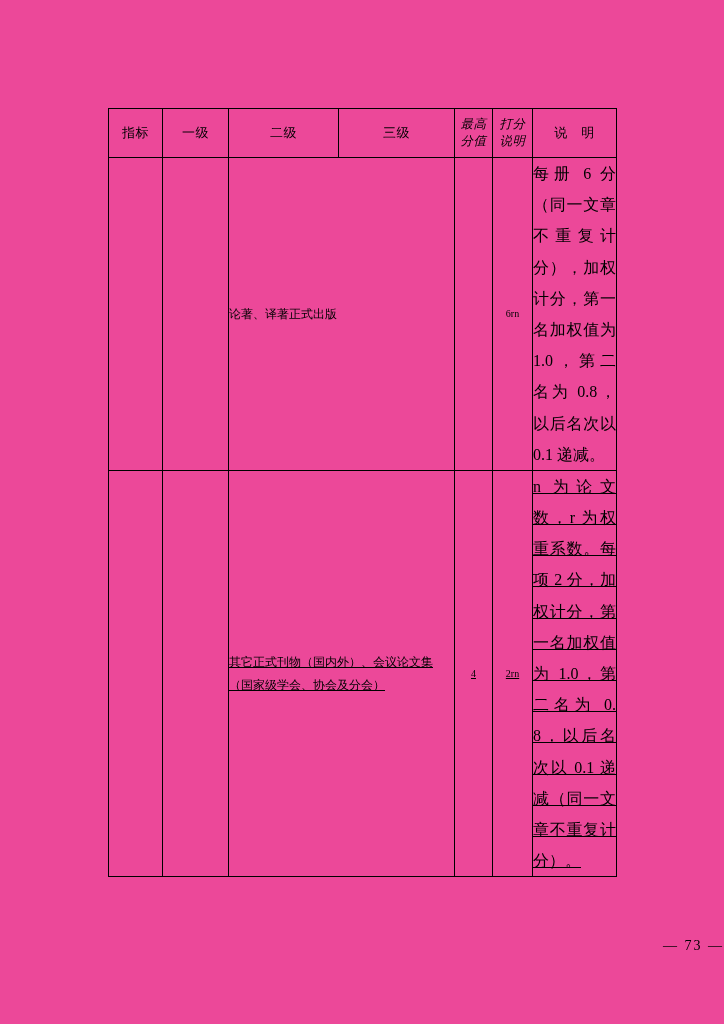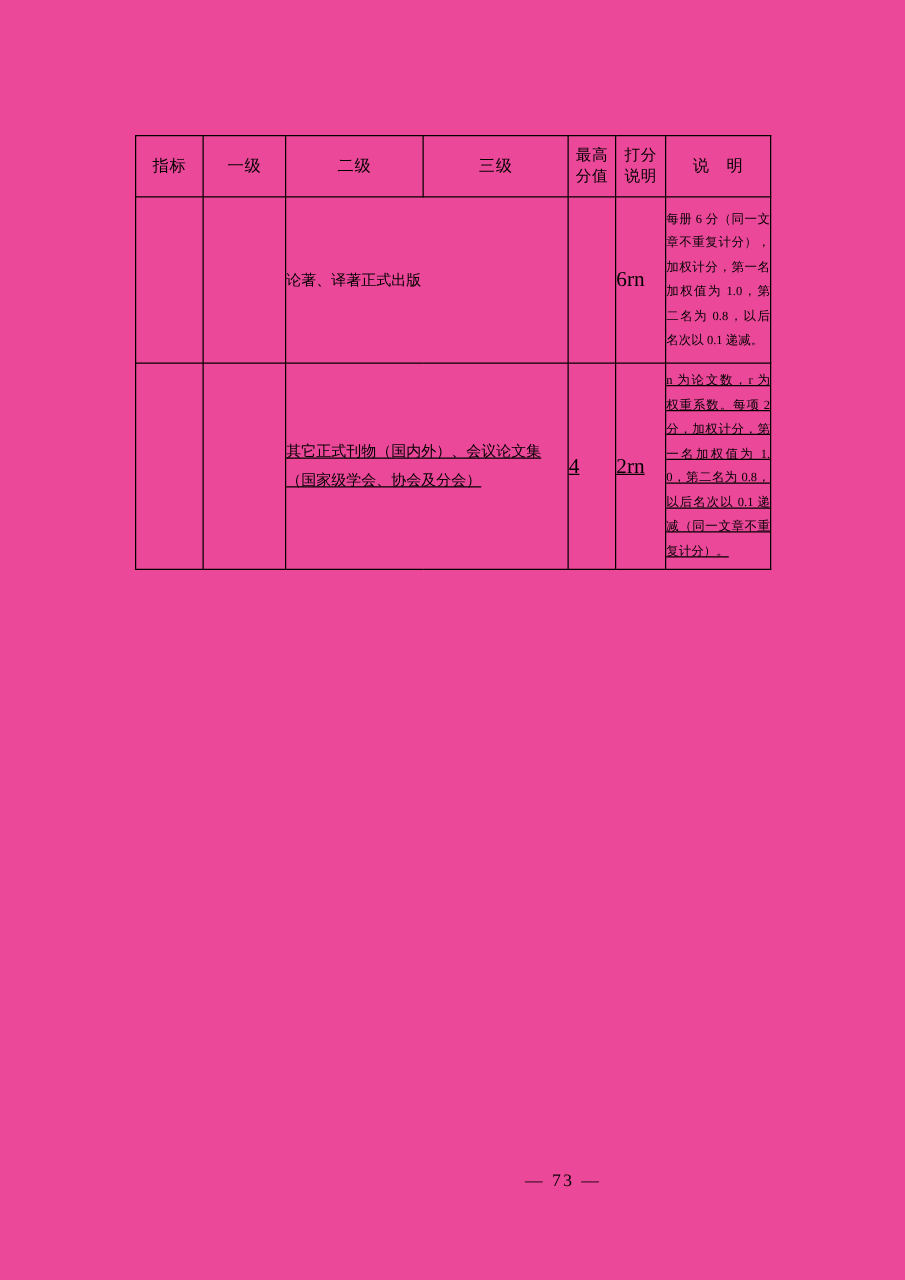--- a/index.html
+++ b/index.html
@@ -40,54 +40,56 @@
   }
   .hdr td {
     text-align: center;
     height: 48px;
     font-size: 13px;
     letter-spacing: 0.5px;
   }
   .hdr .two-line {
     line-height: 1.35;
     font-size: 12.5px;
+    font-style: italic;
   }
   .c-ind { width: 54px; }
   .c-l1  { width: 66px; }
   .c-l2  { width: 110px; }
   .c-l3  { width: 116px; }
   .c-max { width: 38px; }
   .c-sco { width: 40px; }
   .c-rem { width: 84px; }
 
   .cell-text {
     padding: 6px 7px;
     font-size: 12px;
     line-height: 1.9;
   }
   .cell-center {
-    font-size: 17px;
+    text-align: center;
+    font-size: 10px;
   }
   .remark {
     padding: 7px 6px;
-    font-size: 10px;
+    font-size: 16px;
     line-height: 1.95;
     text-align: justify;
     text-align-last: left;
     word-break: break-all;
   }
   .row-pub td { height: 132px; }
   .row-other td { height: 164px; text-decoration: underline; }
 
   .page-number {
     position: absolute;
     left: 0;
     top: 938px;
     width: 724px;
-    text-align: left;
+    text-align: right;
     font-size: 14px;
     letter-spacing: 2px;
   }
   .page-number .pn-inner {
     display: inline-block;
     margin-left: 420px;
   }
 </style>
 </head>
 <body>

